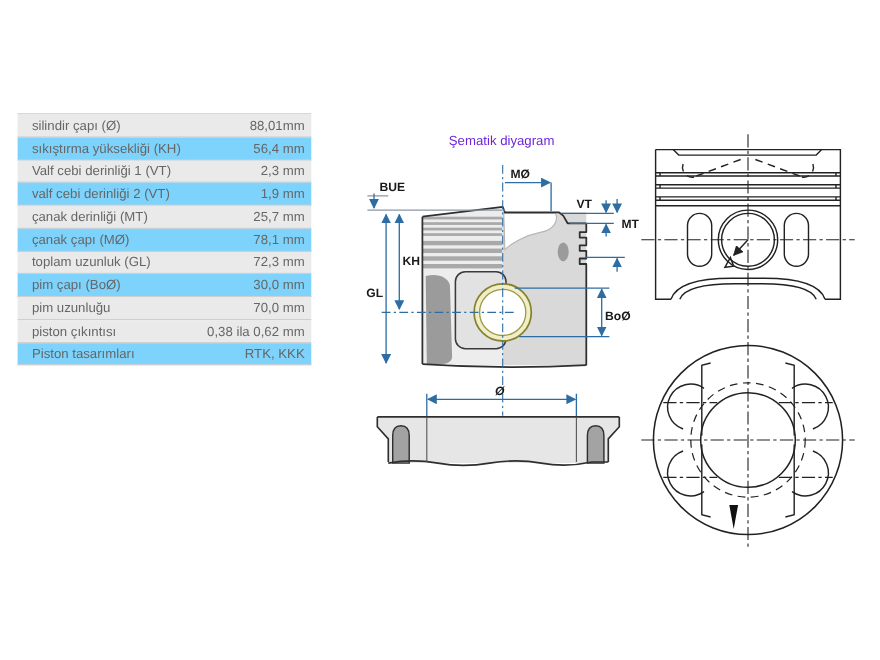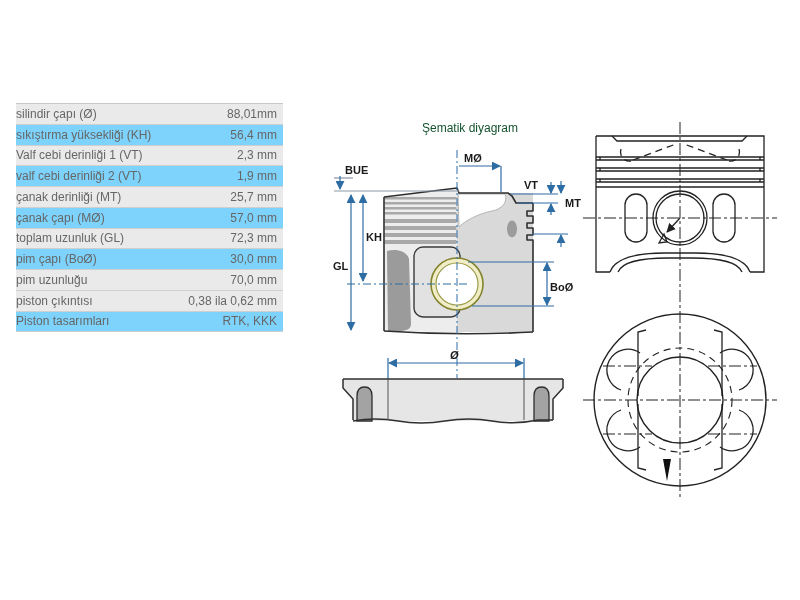--- a/index.html
+++ b/index.html
@@ -9,25 +9,25 @@
   }
   .spec-table{
     position:absolute;left:16px;top:103px;width:267px;
     border-top:1px solid #c9c9c9;font-size:12px;color:#666;
   }
   .spec-row{
     display:flex;align-items:center;height:20.75px;box-sizing:border-box;
     border-bottom:1px solid #cfcfcf;background:#7dd3fc;
   }
   .spec-row.alt{background:#eaeaea;}
-  .spec-label{flex:1;white-space:nowrap;overflow:hidden;}
+  .spec-label{flex:1;padding-left:13px;white-space:nowrap;overflow:hidden;}
   .spec-value{padding-right:6px;text-align:right;white-space:nowrap;}
   .diagram-title{
-    position:absolute;left:408px;top:121px;width:110px;text-align:right;
-    font-size:12px;color:#14532d;
+    position:absolute;left:408px;top:121px;width:110px;text-align:left;
+    font-size:12px;color:#6d28d9;
   }
   .diagram-svg{position:absolute;left:328px;top:108px;}
   svg text{font-family:"Liberation Sans","DejaVu Sans",sans-serif;}
   .dimlabel{font-size:11px;font-weight:bold;fill:#1a1a1a;}
 </style>
 </head>
 <body>
 
 <div class="spec-table">
   <div class="spec-row alt">
@@ -45,21 +45,21 @@
   <div class="spec-row">
       <span class="spec-label">valf cebi derinliği 2 (VT)</span>
       <span class="spec-value">1,9 mm</span>
     </div>
   <div class="spec-row alt">
       <span class="spec-label">çanak derinliği (MT)</span>
       <span class="spec-value">25,7 mm</span>
     </div>
   <div class="spec-row">
       <span class="spec-label">çanak çapı (MØ)</span>
-      <span class="spec-value">57,0 mm</span>
+      <span class="spec-value">78,1 mm</span>
     </div>
   <div class="spec-row alt">
       <span class="spec-label">toplam uzunluk (GL)</span>
       <span class="spec-value">72,3 mm</span>
     </div>
   <div class="spec-row">
       <span class="spec-label">pim çapı (BoØ)</span>
       <span class="spec-value">30,0 mm</span>
     </div>
   <div class="spec-row alt">

